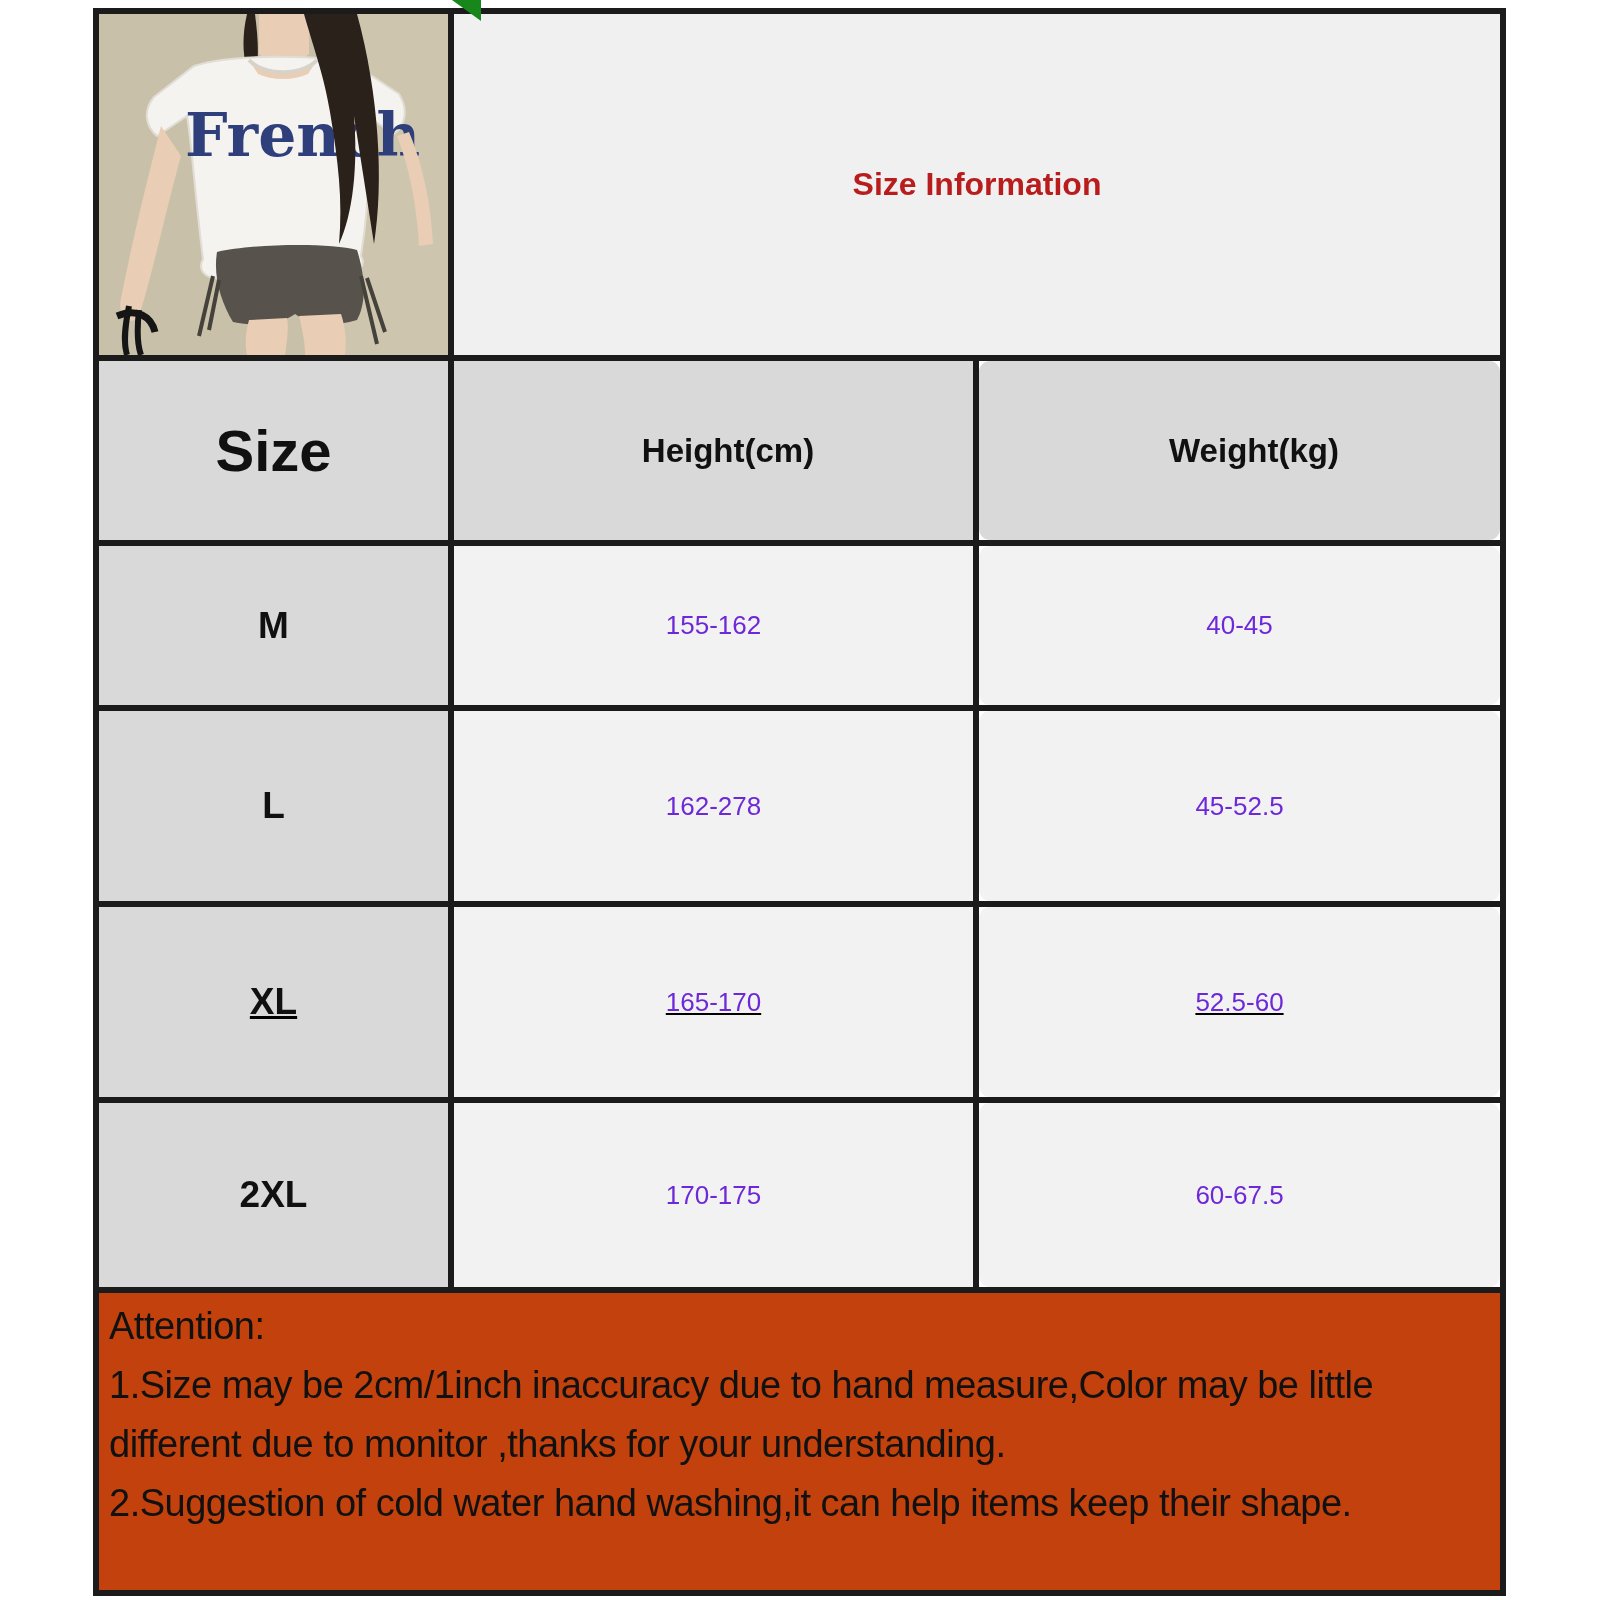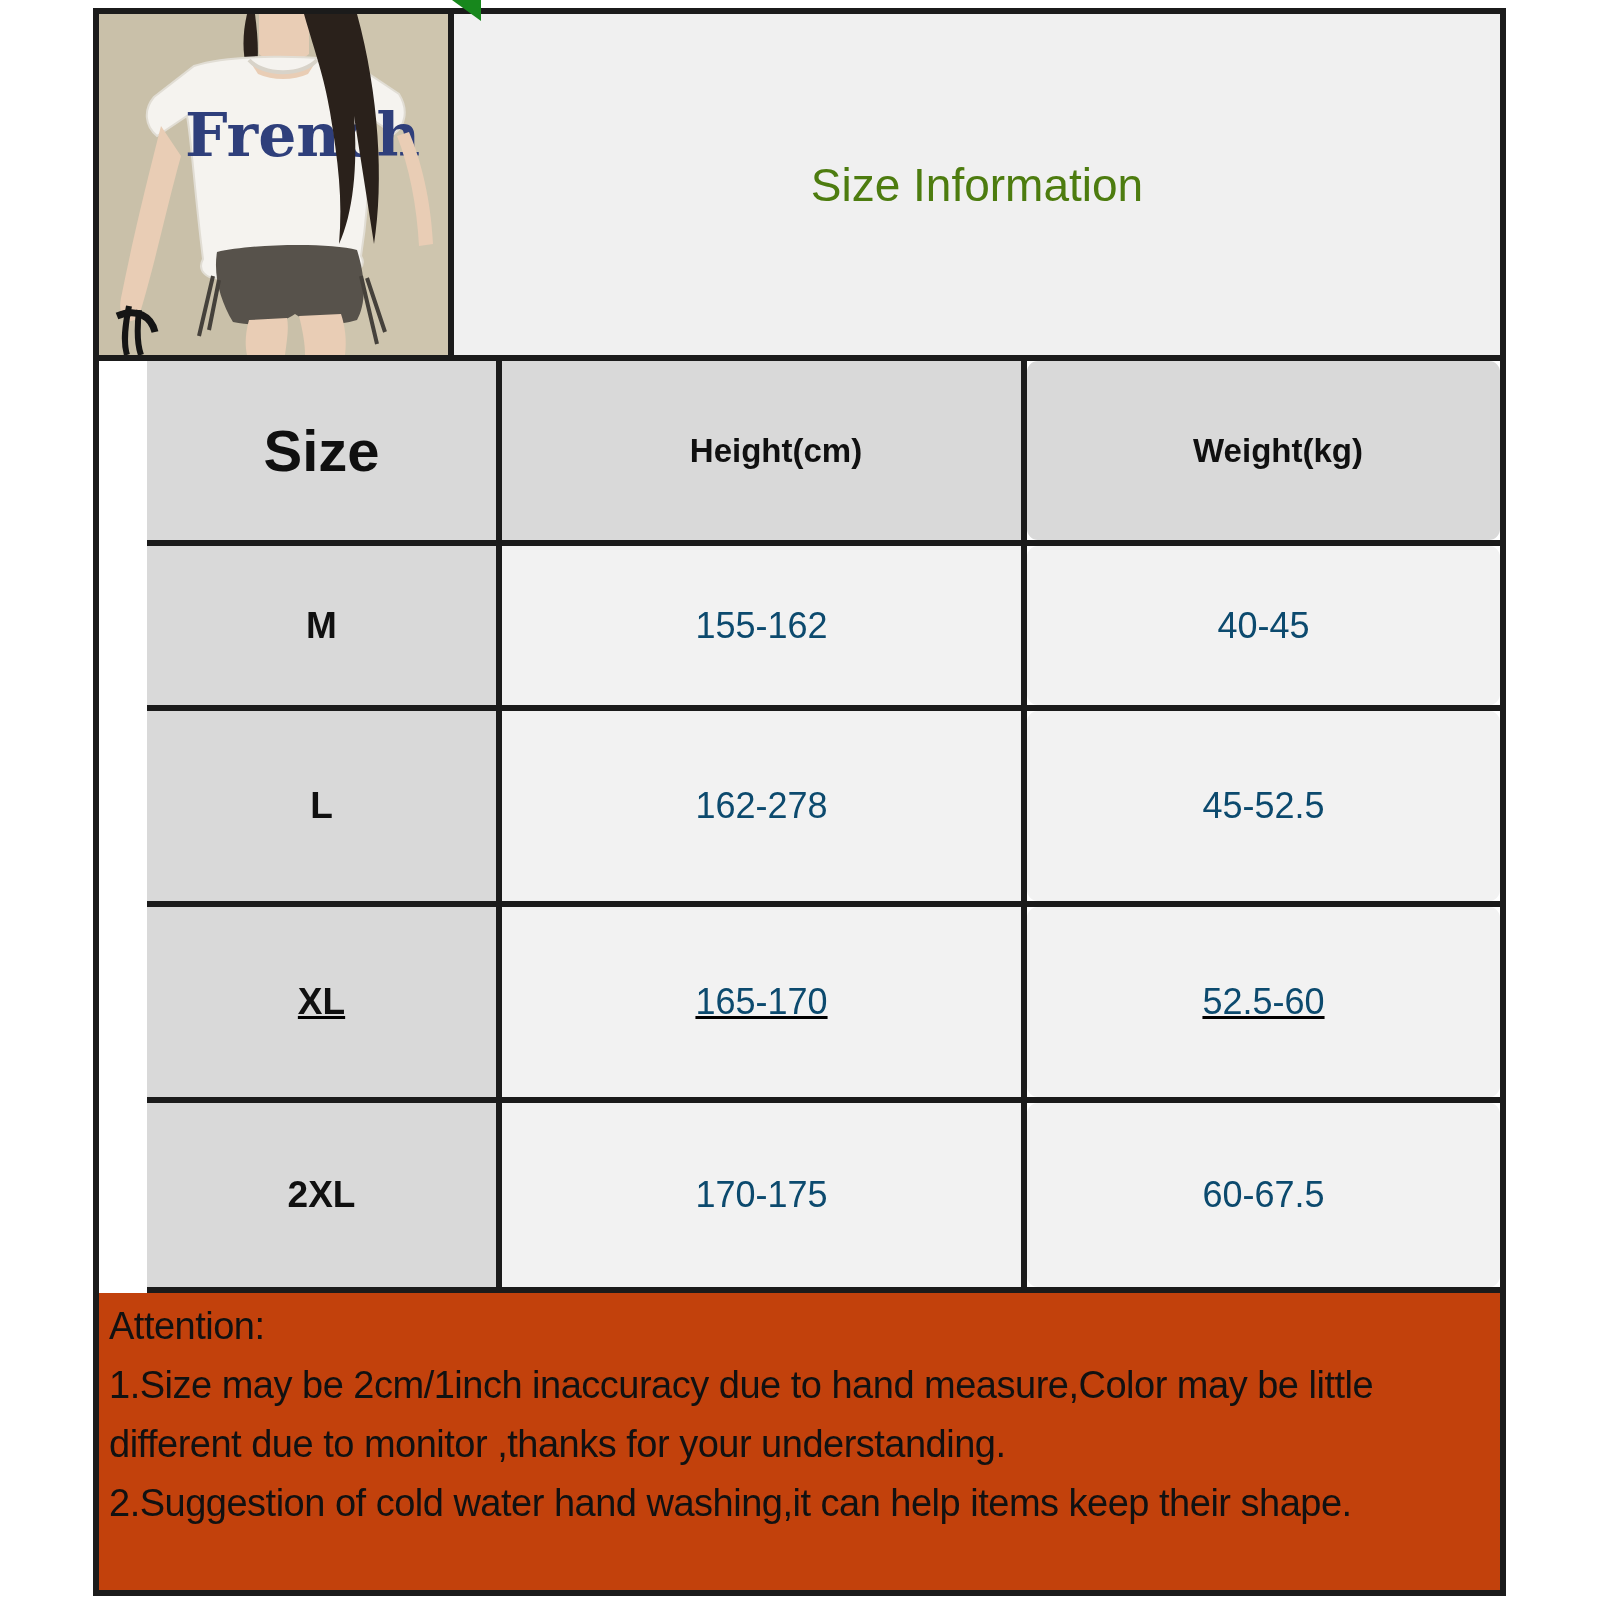--- a/index.html
+++ b/index.html
@@ -36,39 +36,39 @@
   }
   .photo-cell svg { display: block; width: 100%; height: 100%; }
   .title-cell {
     flex: 1;
     background: #f0f0f0;
     display: flex;
     align-items: center;
     justify-content: center;
   }
   .title-text {
-    font-size: 46px;
-    font-weight: normal;
-    color: #4d7c0f;
+    font-size: 32px;
+    font-weight: bold;
+    color: #b91c1c;
   }
-  .trow { display: flex; border-bottom: 6px solid #1b1b1b; flex: none; margin-left: 48px; }
+  .trow { display: flex; border-bottom: 6px solid #1b1b1b; flex: none; }
   .r-head { height: 185px; }
   .r-m   { height: 165px; }
   .r-l   { height: 196px; }
   .r-xl  { height: 196px; text-decoration: underline; }
   .r-2xl { height: 190px; }
   .cell { display: flex; align-items: center; justify-content: center; }
   .c1 { width: 355px; flex: none; border-right: 6px solid #1b1b1b; background: #d9d9d9; }
   .c2 { width: 525px; flex: none; border-right: 6px solid #1b1b1b; background: #f2f2f2; }
   .c3 { flex: 1; background: #f2f2f2; border-radius: 11px; }
   .r-head .c2, .r-head .c3 { background: #d9d9d9; padding-left: 29px; }
   .size-head { font-size: 58px; font-weight: bold; color: #101010; }
   .col-head  { font-size: 33px; font-weight: bold; color: #101010; }
   .size-label{ font-size: 37px; font-weight: bold; color: #101010; }
-  .val       { font-size: 36px; color: #0c4a6e; }
+  .val       { font-size: 26px; color: #6d28d9; }
   .attention {
     flex: 1;
     background: #c2410c;
     padding: 4px 12px 0 10px;
     font-size: 38px;
     line-height: 1.55;
     letter-spacing: -0.5px;
     color: #111111;
   }
   .corner-accent {

